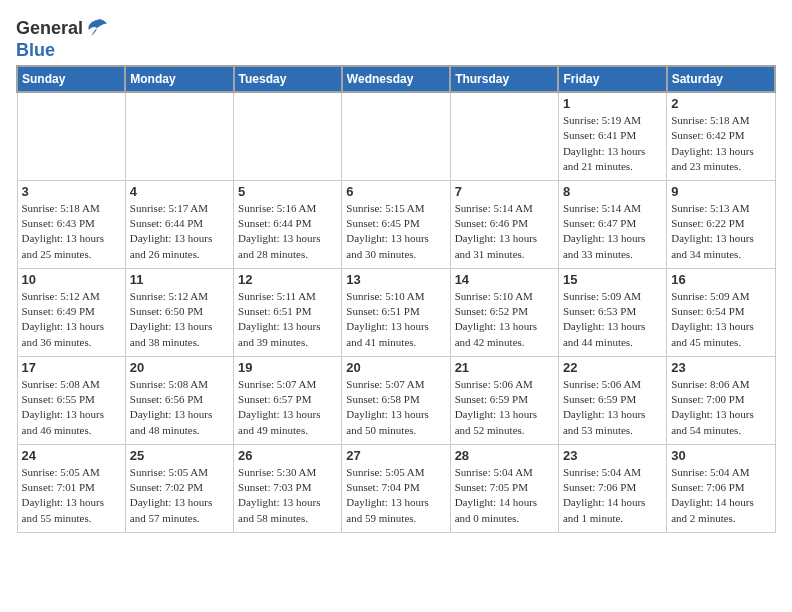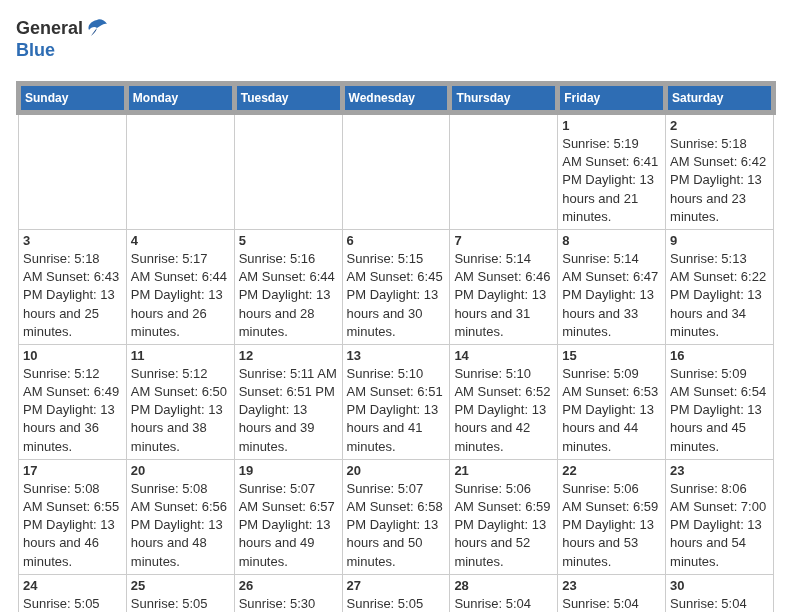--- a/index.html
+++ b/index.html
@@ -7,21 +7,21 @@
       font-family: Arial, sans-serif;
       background: #fff;
       width: 792px;
       min-height: 612px;
       padding: 16px;
     }
     .header-section {
       display: flex;
       justify-content: space-between;
       align-items: flex-start;
-      margin-bottom: 20px;
+      margin-bottom: 4px;
     }
     .logo {
       display: flex;
       flex-direction: column;
       align-items: flex-start;
     }
     .logo-text {
       display: flex;
       align-items: center;
     }
@@ -59,21 +59,21 @@
       border-collapse: collapse;
       table-layout: fixed;
     }
     .calendar-table th {
       background-color: #2e6db4;
       color: #fff;
       font-size: 12px;
       font-weight: bold;
       padding: 5px 4px;
       text-align: left;
-      border: 5px solid #a3a3a3;
+      border: 2px solid #a3a3a3;
     }
     .calendar-table td {
       border: 1px solid #ccc;
       vertical-align: top;
       padding: 3px 4px;
       font-size: 10px;
       color: #333;
       background: #fff;
       min-height: 80px;
       height: 88px;
@@ -81,23 +81,24 @@
     .calendar-table td.empty {
       background: #fff;
     }
     .day-number {
       font-size: 13px;
       font-weight: bold;
       display: block;
       margin-bottom: 2px;
     }
     .day-info {
-      font-size: 13px;
+      font-size: 11px;
       line-height: 1.4;
       color: #333;
+      font-family: Liberation Serif, serif;
     }
   </style>
 </head>
 <body>
 
 <div class="header-section">
   <div class="logo">
     <div class="logo-text">
       <span class="logo-general">General</span>
       <svg class="logo-icon" viewBox="0 0 24 20" xmlns="http://www.w3.org/2000/svg">

